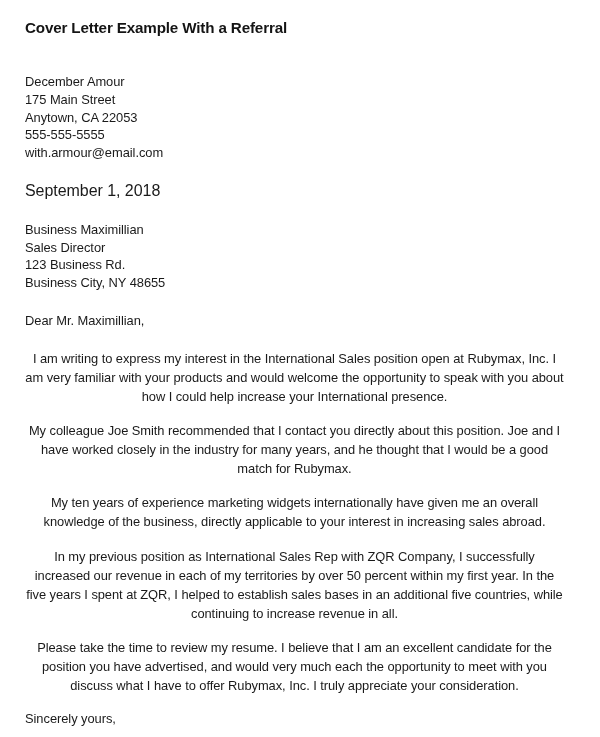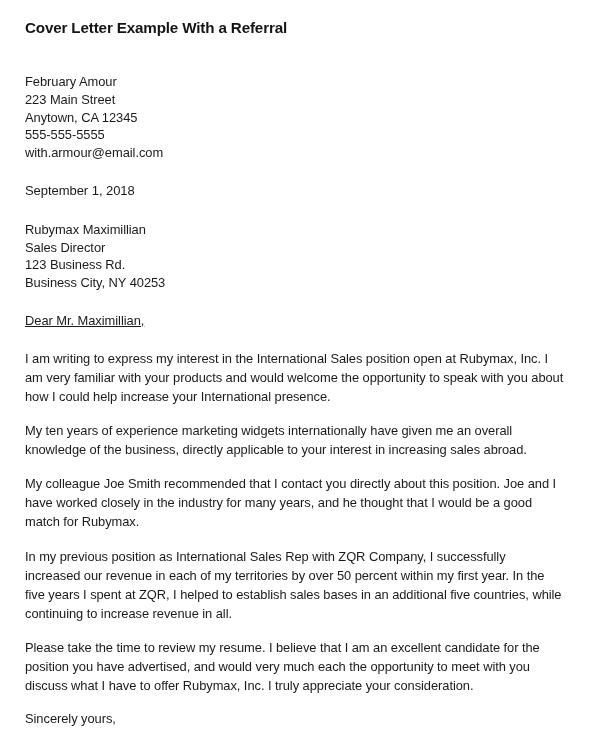--- a/index.html
+++ b/index.html
@@ -34,74 +34,73 @@
   .addr-block {
     margin: 0 0 20px 0;
   }
   .addr-line {
     font-size: 12.9px;
     line-height: 17.8px;
     letter-spacing: -0.05px;
     white-space: nowrap;
   }
   .date-line {
-    font-size: 13px;
+    font-size: 16px;
     line-height: 17.8px;
     letter-spacing: -0.05px;
     margin: 0 0 21px 0;
   }
   .salutation {
     font-size: 12.9px;
     line-height: 17.8px;
     letter-spacing: -0.05px;
     margin: 0 0 19px 0;
-    text-decoration: underline;
   }
   .body-para {
     font-size: 12.9px;
     line-height: 19.1px;
     letter-spacing: -0.06px;
     margin: 0 8px 15px 0;
     max-width: 548px;
-    text-align: left;
+    text-align: center;
   }
   .closing {
     font-size: 12.9px;
     line-height: 17.8px;
     letter-spacing: -0.05px;
     margin: 0 0 18px 0;
   }
 </style>
 </head>
 <body>
 
 <div class="page">
 
   <h1 class="doc-title">Cover Letter Example With a Referral</h1>
 
   <div class="addr-block">
-    <div class="addr-line">February Amour</div>
-    <div class="addr-line">223 Main Street</div>
-    <div class="addr-line">Anytown, CA 12345</div>
+    <div class="addr-line">December Amour</div>
+    <div class="addr-line">175 Main Street</div>
+    <div class="addr-line">Anytown, CA 22053</div>
     <div class="addr-line">555-555-5555</div>
     <div class="addr-line">with.armour@email.com</div>
   </div>
 
   <div class="date-line">September 1, 2018</div>
 
   <div class="addr-block">
-    <div class="addr-line">Rubymax Maximillian</div>
+    <div class="addr-line">Business Maximillian</div>
     <div class="addr-line">Sales Director</div>
     <div class="addr-line">123 Business Rd.</div>
-    <div class="addr-line">Business City, NY 40253</div>
+    <div class="addr-line">Business City, NY 48655</div>
   </div>
 
   <div class="salutation">Dear Mr. Maximillian,</div>
 
   <p class="body-para">I am writing to express my interest in the International Sales position open at Rubymax, Inc. I am very familiar with your products and would welcome the opportunity to speak with you about how I could help increase your International presence.</p>
+  <p class="body-para">My colleague Joe Smith recommended that I contact you directly about this position. Joe and I have worked closely in the industry for many years, and he thought that I would be a good match for Rubymax.</p>
   <p class="body-para">My ten years of experience marketing widgets internationally have given me an overall knowledge of the business, directly applicable to your interest in increasing sales abroad.</p>
-  <p class="body-para">My colleague Joe Smith recommended that I contact you directly about this position. Joe and I have worked closely in the industry for many years, and he thought that I would be a good match for Rubymax.</p>
   <p class="body-para">In my previous position as International Sales Rep with ZQR Company, I successfully increased our revenue in each of my territories by over 50 percent within my first year. In the five years I spent at ZQR, I helped to establish sales bases in an additional five countries, while continuing to increase revenue in all.</p>
   <p class="body-para">Please take the time to review my resume. I believe that I am an excellent candidate for the position you have advertised, and would very much each the opportunity to meet with you discuss what I have to offer Rubymax, Inc. I truly appreciate your consideration.</p>
 
   <div class="closing">Sincerely yours,</div>
 
 </div>
 
 </body></html>

